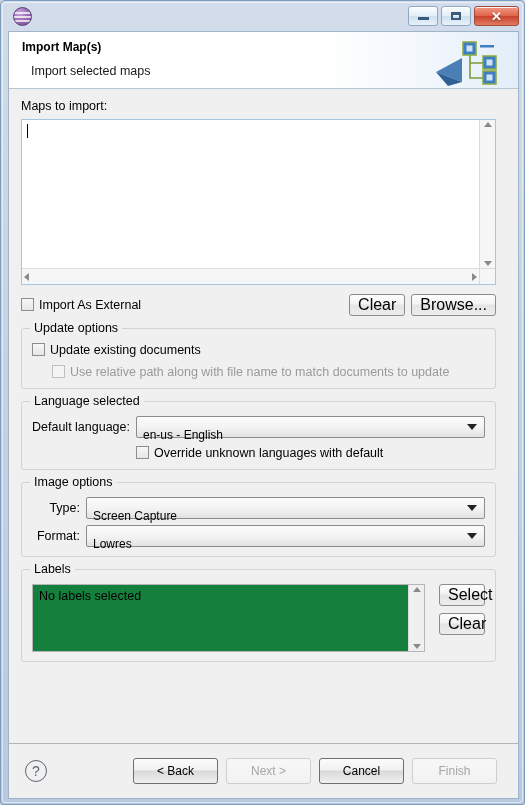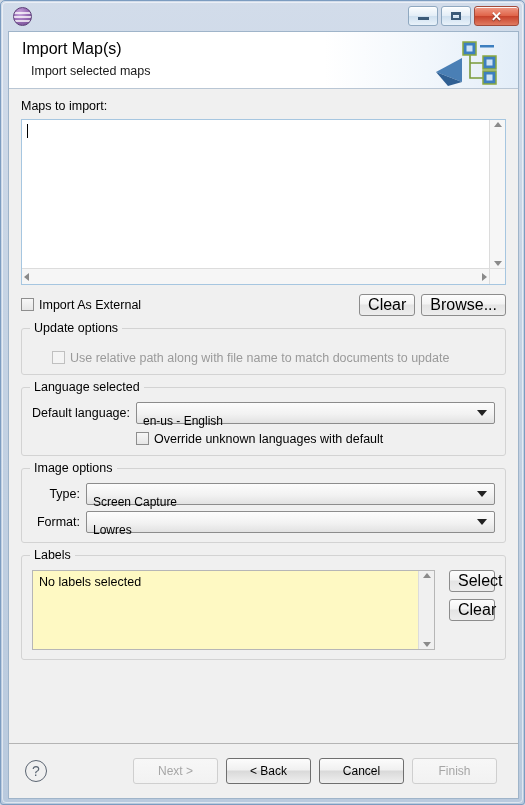--- a/index.html
+++ b/index.html
@@ -80,32 +80,32 @@
   
   .banner {
     position: relative;
     height: 57px;
     background: linear-gradient(to right, #ffffff 0%, #ffffff 62%, #f2f7fc 82%, #e3edf8 100%);
     border-bottom: 1px solid #b9c6d4;
     flex: 0 0 auto;
   }
   .banner-title {
     position: absolute; left: 13px; top: 8px;
-    font-size: 16px; font-weight: normal; color: #000;
+    font-size: 12px; font-weight: bold; color: #000;
   }
   .banner-sub {
     position: absolute; left: 22px; top: 32px;
     font-size: 12.5px; color: #1a1a1a;
   }
   .banner-art { position: absolute; right: 8px; top: 2px; width: 78px; height: 54px; }
 
   
   .content {
     flex: 1 1 auto;
-    padding: 10px 12px 0 12px;
+    padding: 10px 22px 0 12px;
     position: relative;
   }
 
   .lbl { font-size: 12.5px; color: #000; }
 
   
   .maps-field {
     margin-top: 6px;
     height: 166px;
     background: #fff;
@@ -212,22 +212,22 @@
   .combo .combo-arrow {
     width: 0; height: 0;
     border-left: 5px solid transparent;
     border-right: 5px solid transparent;
     border-top: 6px solid #222;
     margin-right: 3px;
   }
 
   .listbox {
     flex: 1 1 auto;
-    height: 80px;
-    background: #fef9c3;
+    height: 68px;
+    background: #15803d;
     border: 1px solid #b6b6b6;
     display: flex;
     position: relative;
   }
   .listbox-inner { flex: 1 1 auto; padding: 4px 6px; font-size: 12.5px; }
   .listbox .vscroll { background: #f0f0f0; border-left: 1px solid #dcdcdc; }
 
   .side-btns { display: flex; flex-direction: column; gap: 7px; margin-left: 8px; justify-content: space-between; }
   .side-btns .btn { width: 46px; text-align: center; }
 
@@ -341,20 +341,24 @@
           <span>Import As External</span>
         </label>
         <div class="btn-group">
           <button class="btn">Clear</button>
           <button class="btn">Browse...</button>
         </div>
       </div>
 
       <div class="group">
         <div class="group-title">Update options</div>
+        <label class="cbrow">
+          <span class="cbox"></span>
+          <span>Update existing documents</span>
+        </label>
         <label class="cbrow" style="margin-top:8px; margin-left:20px;">
           <span class="cbox disabled"></span>
           <span class="txt-disabled">Use relative path along with file name to match documents to update</span>
         </label>
       </div>
 
       <div class="group">
         <div class="group-title">Language selected</div>
         <div class="field-row">
           <span class="field-label">Default language:</span>
@@ -406,21 +410,21 @@
 
     </div>
 
     <div class="sep"></div>
 
     <div class="footer">
       <div class="help-icon">
         <span>?</span>
       </div>
       <div class="footer-btns">
+        <div class="fbtn default">&lt; Back</div>
         <div class="fbtn disabled">Next &gt;</div>
-        <div class="fbtn default">&lt; Back</div>
         <div class="fbtn default">Cancel</div>
         <div class="fbtn disabled">Finish</div>
       </div>
     </div>
 
   </div>
 </div>
 
 </body></html>

